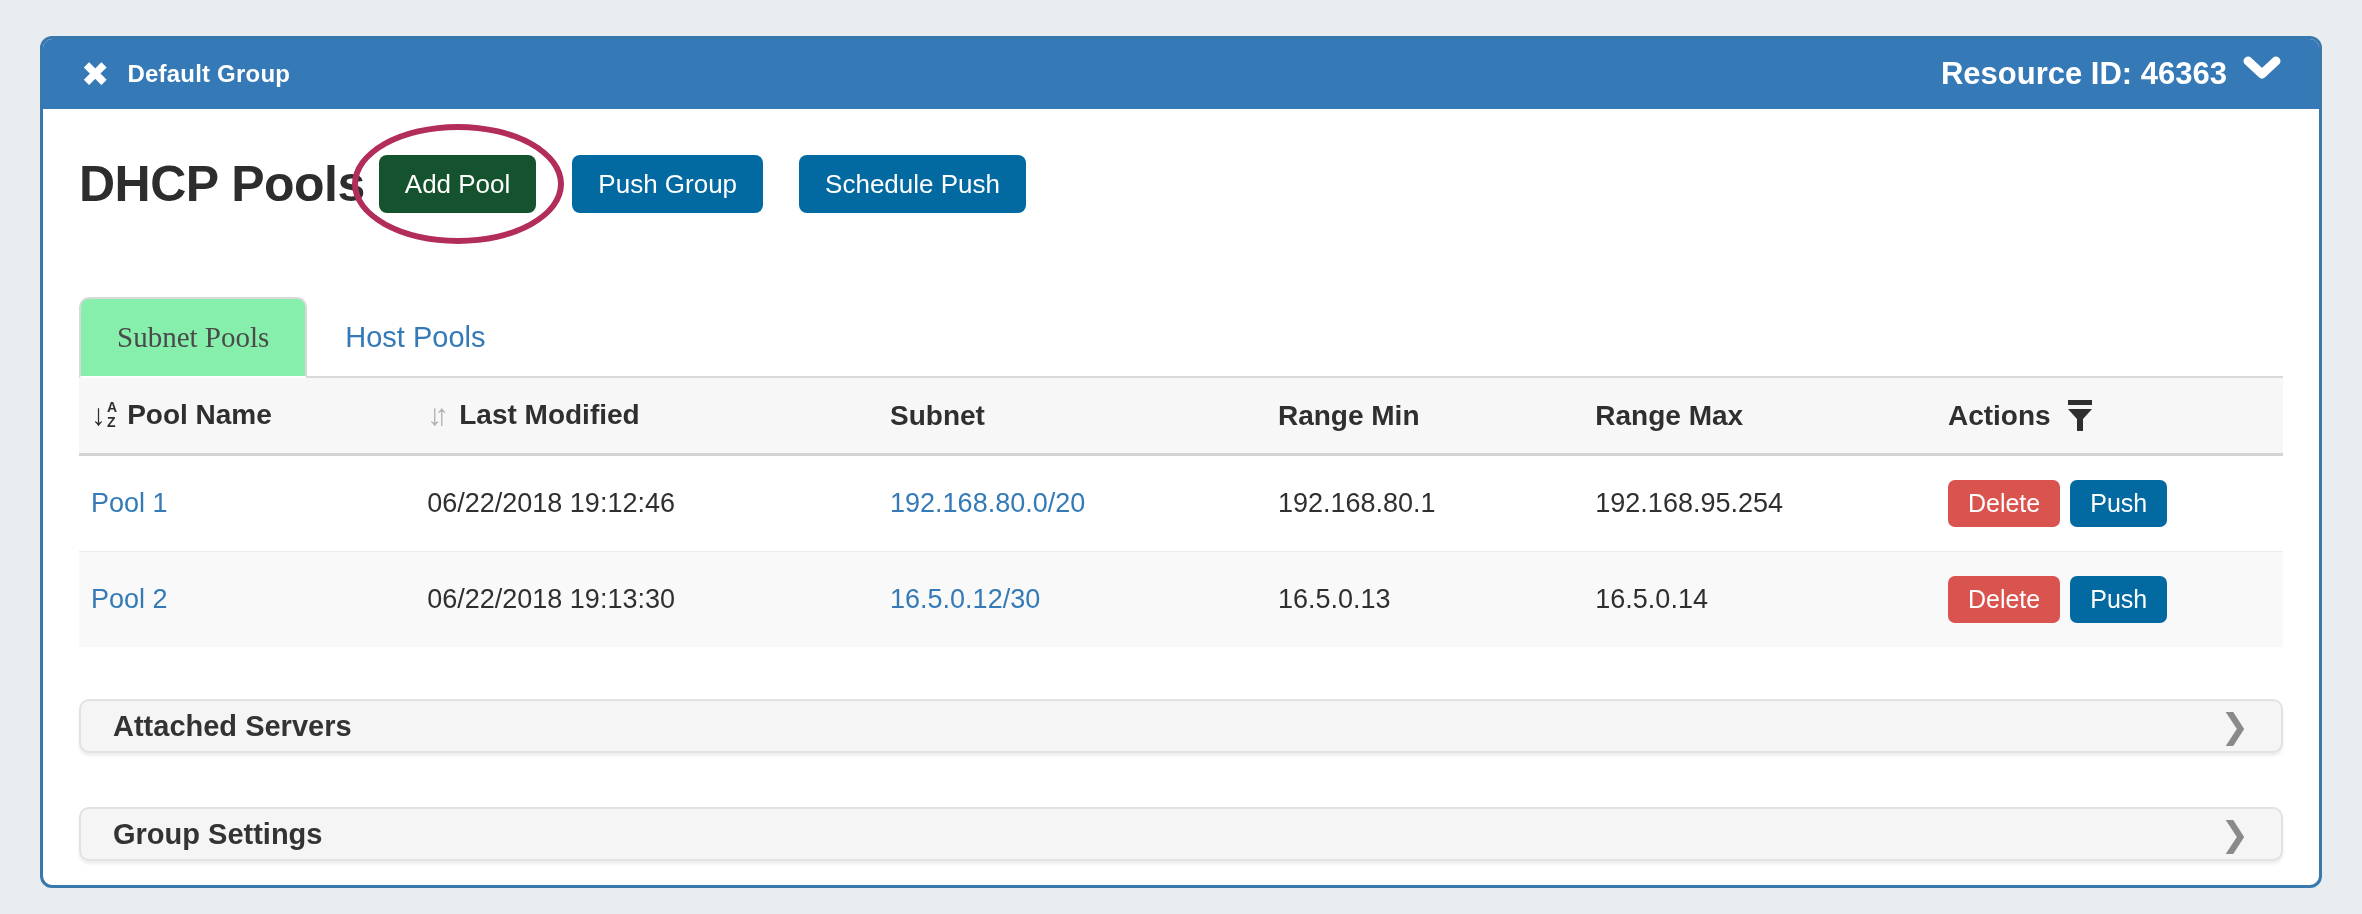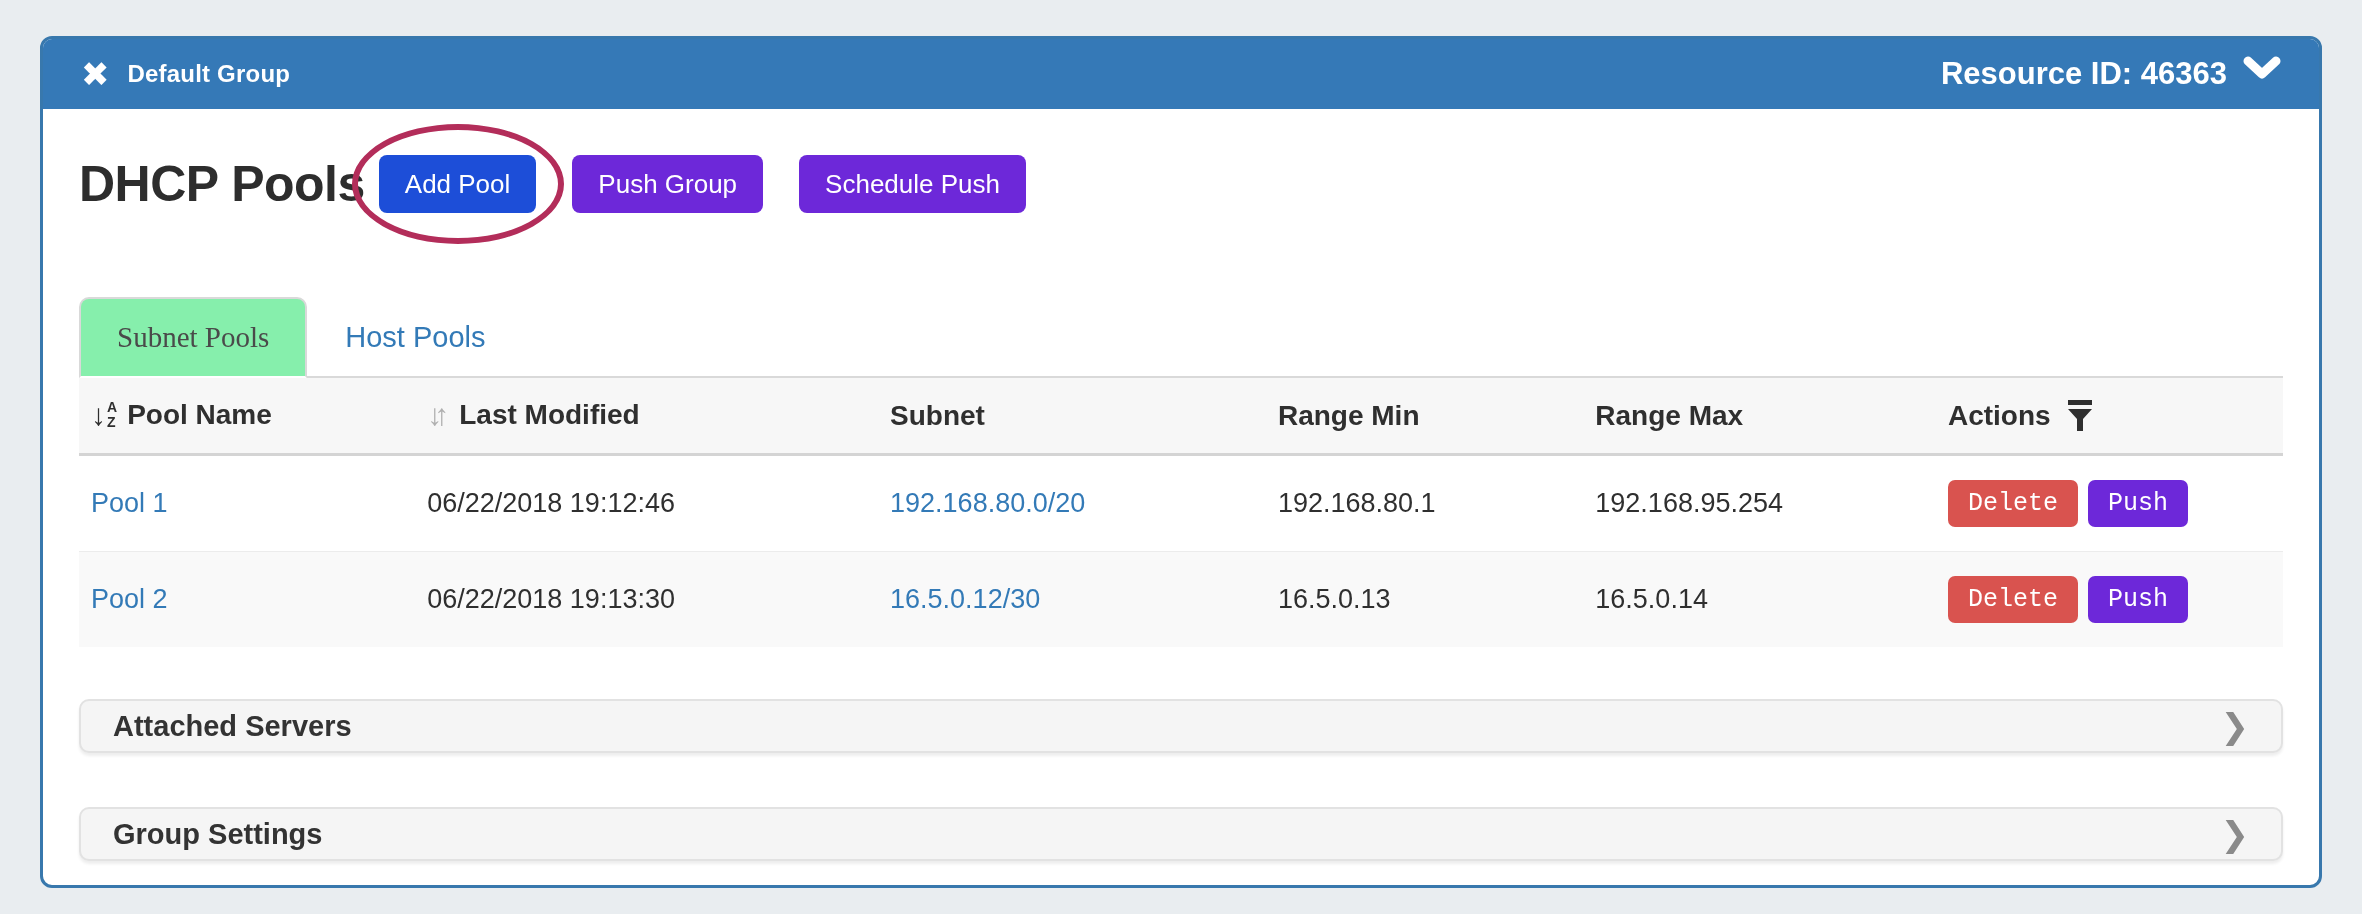--- a/index.html
+++ b/index.html
@@ -60,22 +60,22 @@
   .btn {
     border: none;
     border-radius: 8px;
     color: #ffffff;
     font-size: 26px;
     font-family: inherit;
     padding: 16px 26px;
     cursor: pointer;
     line-height: 1;
   }
-  .btn-green { background: #1d4ed8; }
-  .btn-blue  { background: #6d28d9; }
+  .btn-green { background: #14532d; }
+  .btn-blue  { background: #0369a1; }
   .add-pool-wrap { position: relative; margin-left: 14px; margin-right: 36px; }
   .annotation-ellipse {
     position: absolute;
     left: 50%; top: 50%;
     width: 212px; height: 120px;
     transform: translate(-50%, -50%);
     border: 6px solid #b32d5a;
     border-radius: 50%;
     pointer-events: none;
   }
@@ -132,21 +132,21 @@
   .col-act   { width: 15.2%; }
   a.tbl-link { color: #337ab7; text-decoration: none; cursor: pointer; }
   .th-inner { display: inline-flex; align-items: center; gap: 10px; }
   
   .sort-alpha { display: inline-flex; align-items: center; color: #2f2f2f; }
   .sort-alpha .arr { font-size: 30px; font-weight: bold; line-height: 1; }
   .sort-alpha .az { display: inline-flex; flex-direction: column; font-size: 14px; font-weight: bold; line-height: 1.05; margin-left: 1px; }
   .sort-updown { color: #b0b0b0; font-size: 30px; font-weight: bold; letter-spacing: -8px; margin-right: 8px; line-height: 1; }
   .filter-icon { display: inline-block; margin-left: 6px; }
   
-  .row-btns { display: flex; gap: 10px; font-family: Liberation Mono, monospace; }
+  .row-btns { display: flex; gap: 10px; }
   .btn-sm {
     border: none; border-radius: 7px;
     color: #fff; font-size: 25px; font-family: inherit;
     padding: 11px 20px; cursor: pointer; line-height: 1;
   }
   .btn-red { background: #d9534f; }
   
   .panel {
     margin-top: 0;
     background: #f5f5f5;

